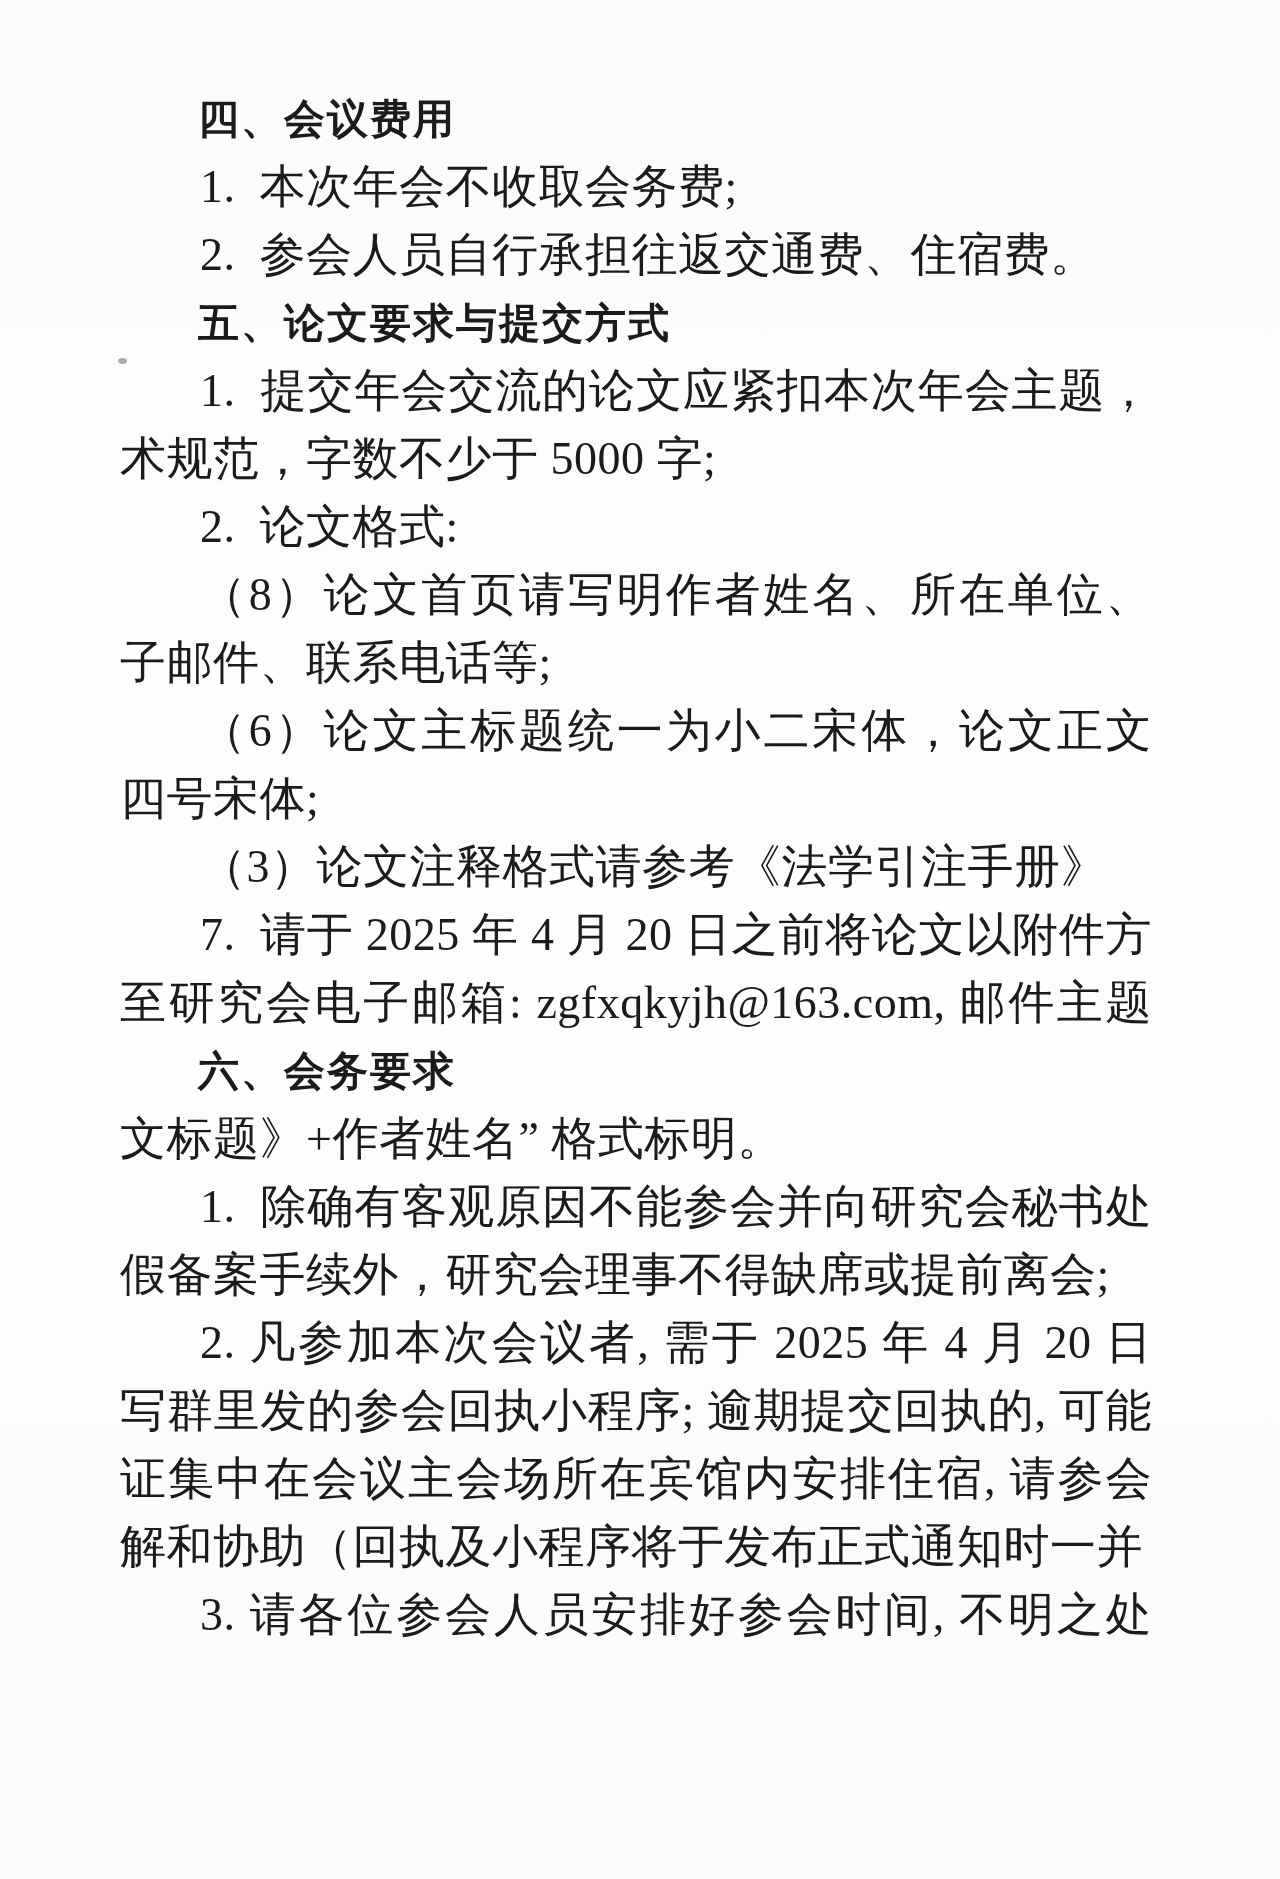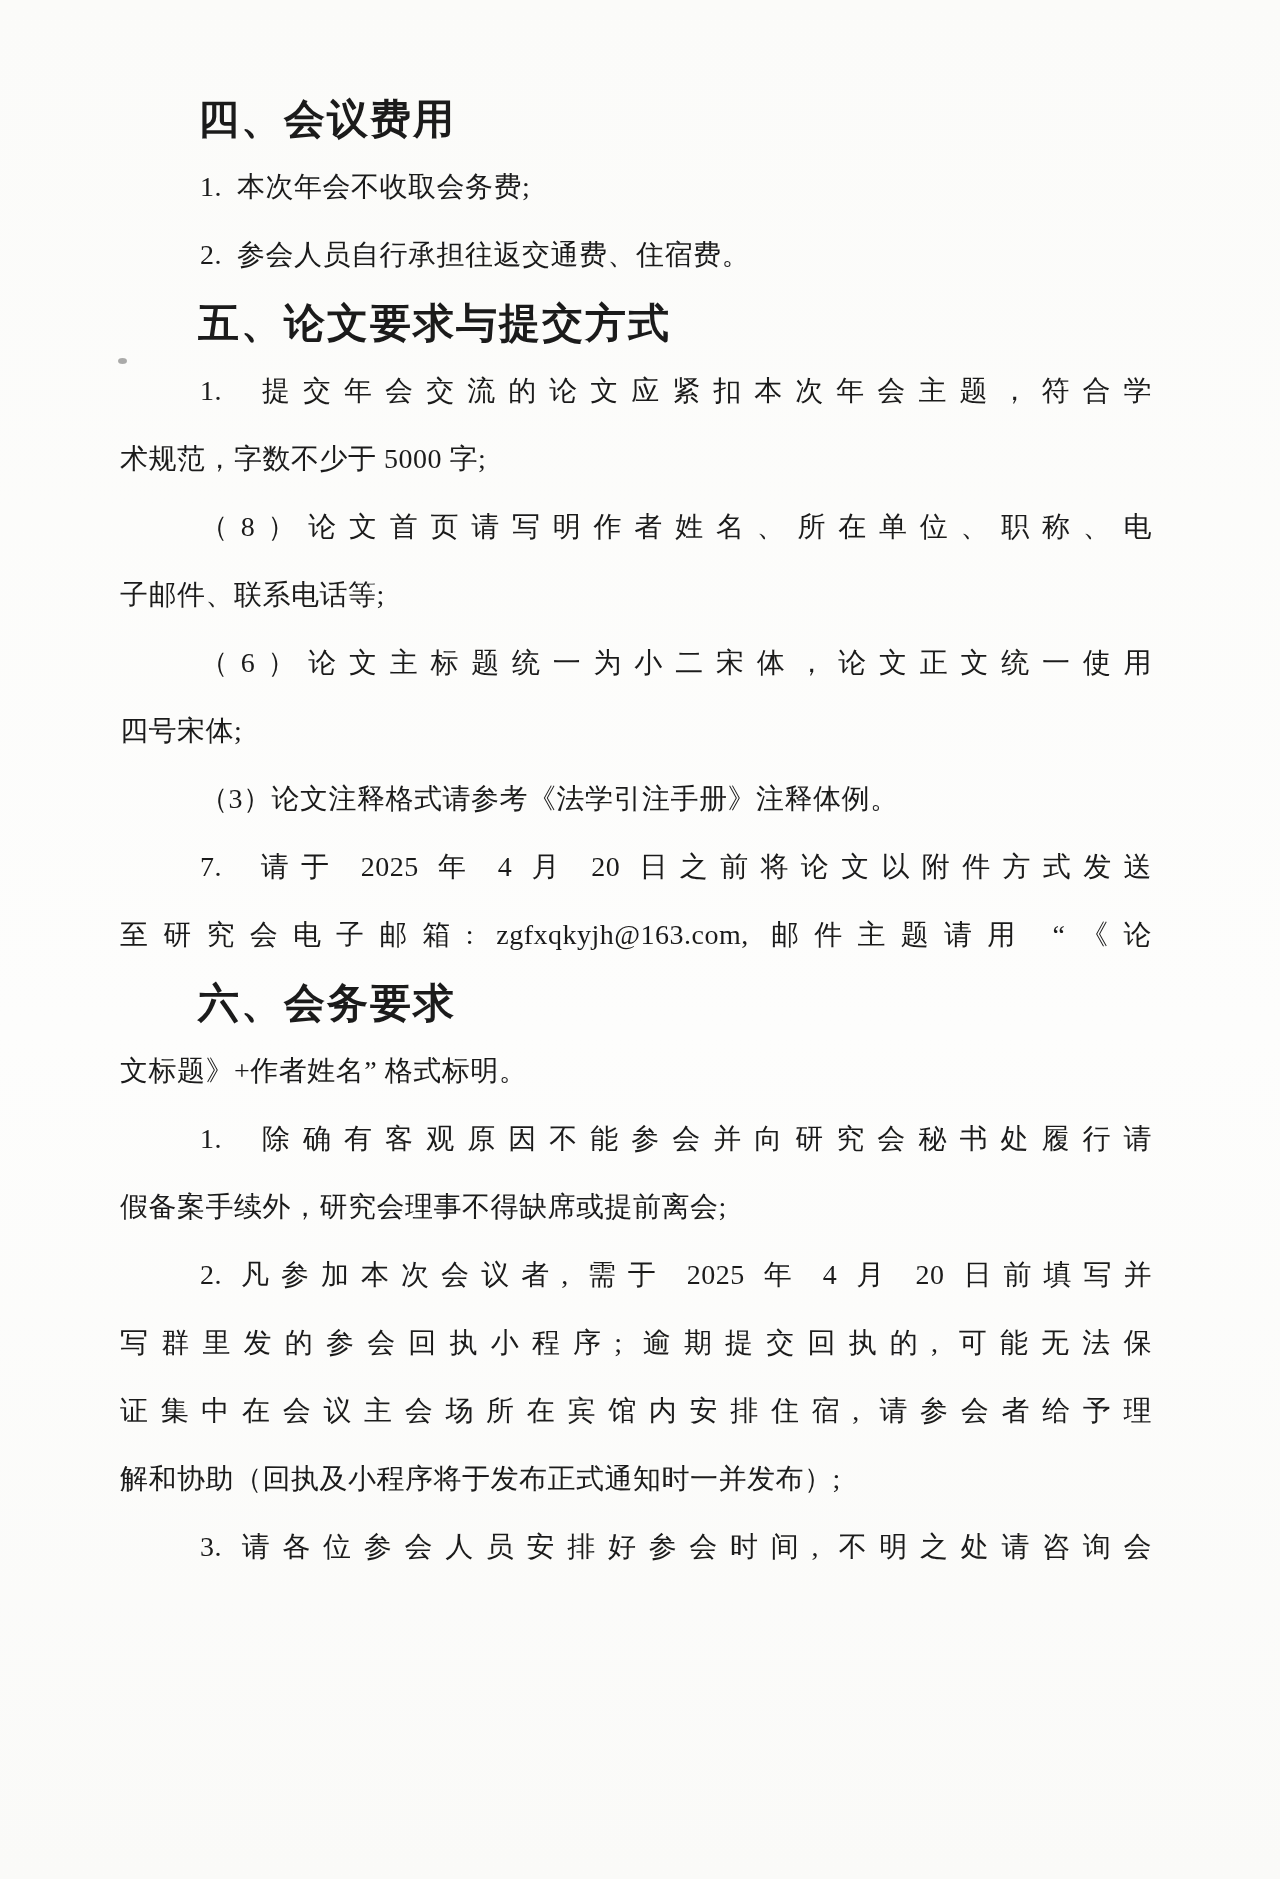--- a/index.html
+++ b/index.html
@@ -17,21 +17,21 @@
     font-family: "Liberation Serif", "DejaVu Serif", serif;
     color: #1b1b1b;
   }
   .textblock {
     position: absolute;
     left: 120px;
     top: 85px;
     width: 1032px;
   }
   .line {
-    font-size: 28px;
+    font-size: 46px;
     line-height: 68px;
     height: 68px;
     white-space: pre-wrap;
     letter-spacing: 0.5px;
     overflow: hidden;
   }
   .line.first {
     text-indent: 80px;
   }
   .line.justify {
@@ -60,20 +60,21 @@
 
 <div class="page">
   <div class="speck" style="background:#8f8f8d;"></div>
   <div class="textblock">
     <div class="line heading">四、会议费用</div>
     <div class="line first">1.  本次年会不收取会务费;</div>
     <div class="line first">2.  参会人员自行承担往返交通费、住宿费。</div>
     <div class="line heading">五、论文要求与提交方式</div>
     <div class="line first justify">1.  提交年会交流的论文应紧扣本次年会主题，符合学</div>
     <div class="line">术规范，字数不少于 5000 字;</div>
+    <div class="line first">2.  论文格式:</div>
     <div class="line first justify">（8）论文首页请写明作者姓名、所在单位、职称、电</div>
     <div class="line">子邮件、联系电话等;</div>
     <div class="line first justify">（6）论文主标题统一为小二宋体，论文正文统一使用</div>
     <div class="line">四号宋体;</div>
     <div class="line first">（3）论文注释格式请参考《法学引注手册》注释体例。</div>
     <div class="line first justify">7.  请于 2025 年 4 月 20 日之前将论文以附件方式发送</div>
     <div class="line justify">至研究会电子邮箱: zgfxqkyjh@163.com, 邮件主题请用 “《论</div>
     <div class="line heading">六、会务要求</div>
     <div class="line">文标题》+作者姓名” 格式标明。</div>
     <div class="line first justify">1.  除确有客观原因不能参会并向研究会秘书处履行请</div>

